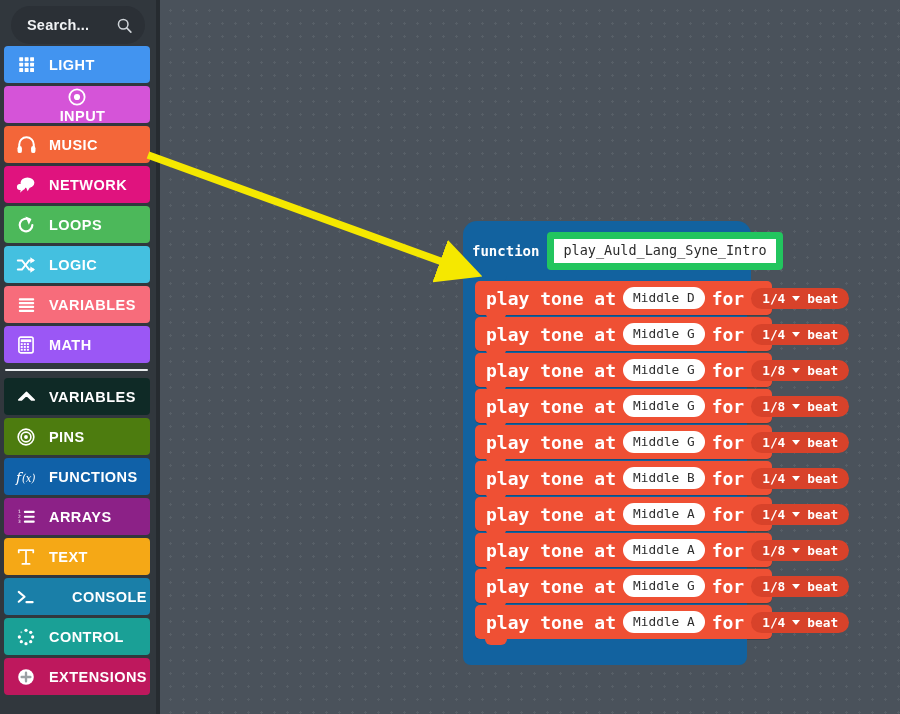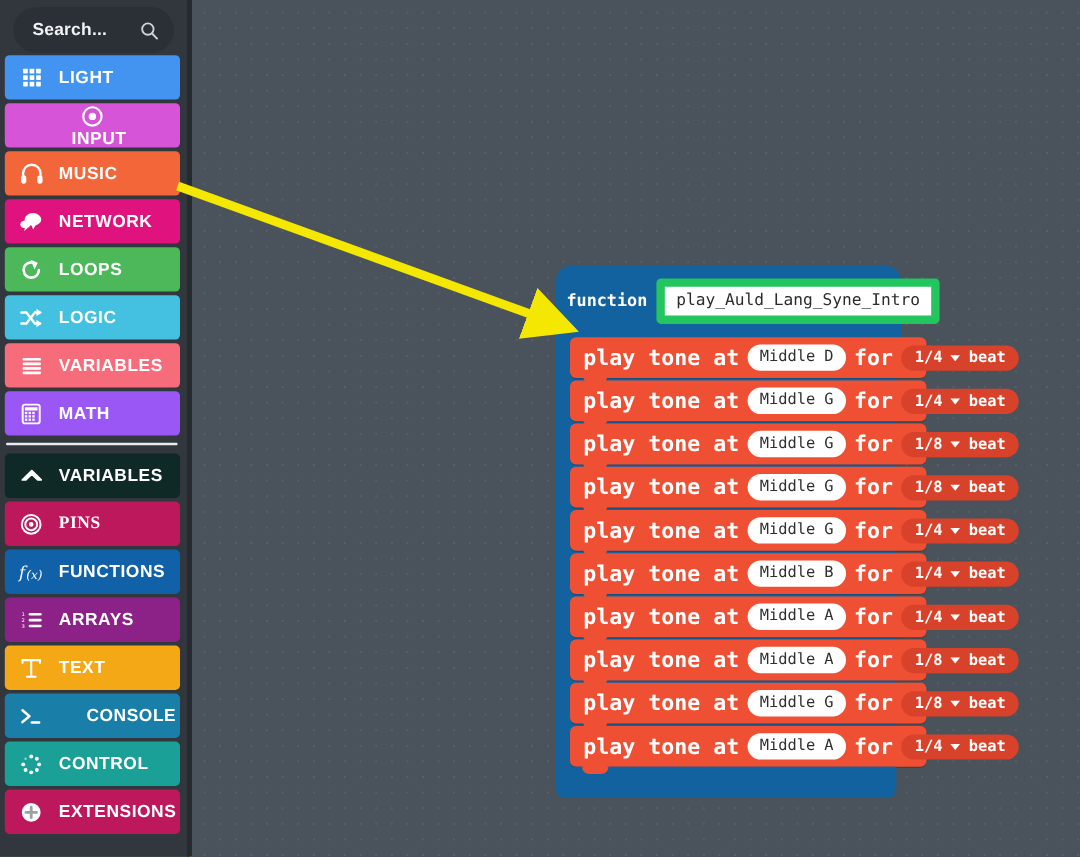--- a/index.html
+++ b/index.html
@@ -477,21 +477,21 @@
         </div>
         <div class="divider"></div>
         <div class="cat" style="background: rgb(15, 42, 38);">
           <span class="c-icon">
             <svg viewBox="0 0 22 22" width="21" height="21">
               <path d="M2.8 14.6 L11 6.6 L19.2 14.6 L16.2 14.6 L11 9.6 L5.8 14.6 z" fill="#ffffff" stroke="#ffffff" stroke-width="1.6" stroke-linejoin="round"></path>
             </svg>
           </span>
           <span class="c-label">VARIABLES</span>
         </div>
-        <div class="cat" style="background: #be185d; font-family: Liberation Serif, serif;">
+        <div class="cat" style="background: #4d7c0f;">
           <span class="c-icon">
             <svg viewBox="0 0 22 22" width="20" height="20">
               <circle cx="11" cy="11" r="8.6" fill="none" stroke="#ffffff" stroke-width="1.8"></circle>
               <circle cx="11" cy="11" r="5.4" fill="none" stroke="#ffffff" stroke-width="1.8"></circle>
               <circle cx="11" cy="11" r="2.1" fill="#ffffff"></circle>
             </svg>
           </span>
           <span class="c-label">PINS</span>
         </div>
         <div class="cat" style="background: rgb(16, 97, 168);">

